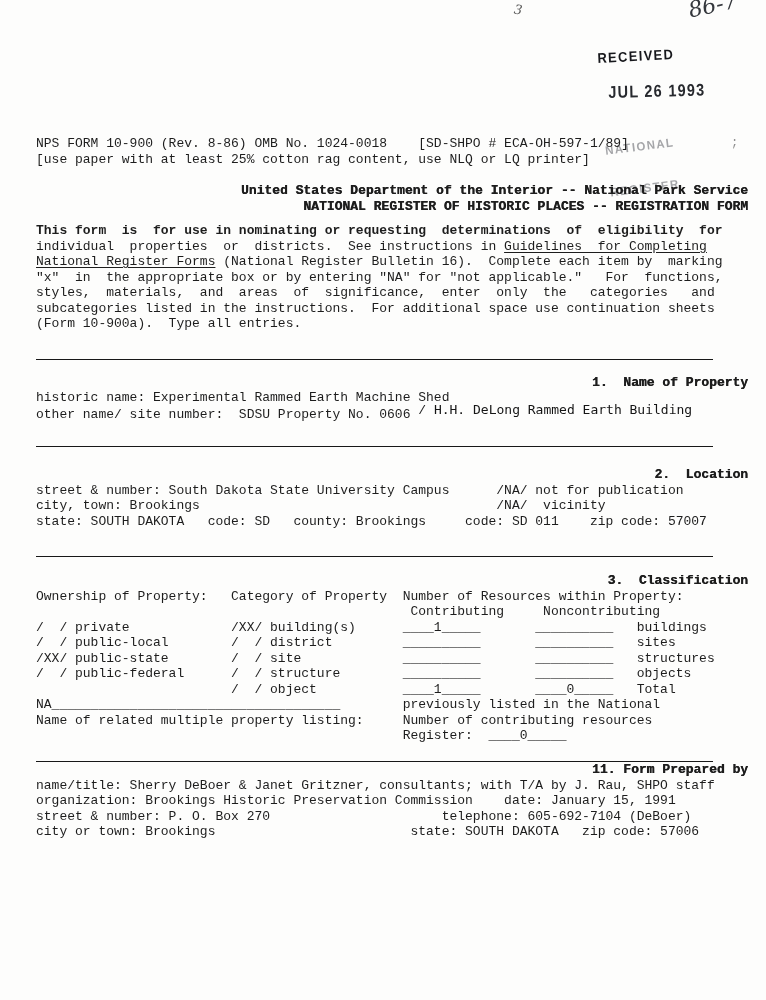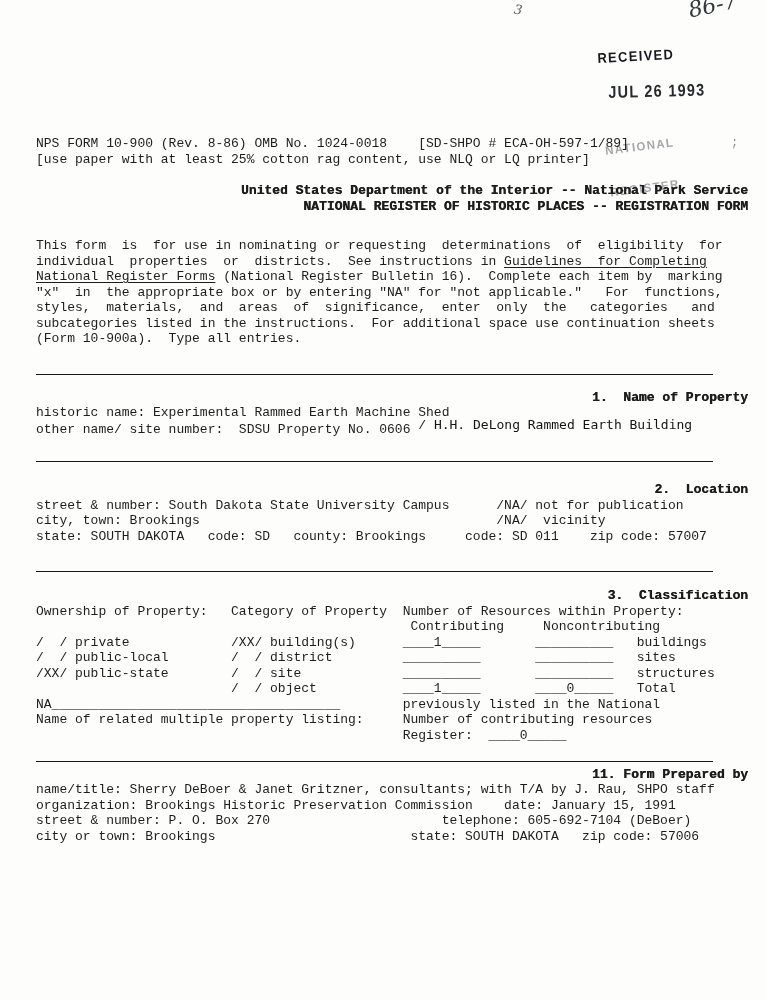--- a/index.html
+++ b/index.html
@@ -11,29 +11,29 @@
     font-family:"Liberation Mono","DejaVu Sans Mono",monospace;
     color:#1d1d1d;
   }
   .doc { position:absolute; left:36px; top:136px; width:712px; }
   .ln { font-size:13px; line-height:15.5px; white-space:pre; }
   .b  { font-weight:bold; text-shadow:0.4px 0 currentColor;text-align:right; }
   .u  { text-decoration:underline; text-underline-offset:2px; }
   .rule { border-top:1.5px solid #181818; width:677px; }
 
   .mt-dept { margin-top:16px; }
-  .mt-para { margin-top:24px; }
+  .mt-para { margin-top:9px;font-weight:bold; }
   .r1 { margin-top:27px; }
   .mt-s1 { margin-top:15px; }
   .r2 { margin-top:24px; }
   .mt-s2 { margin-top:20px; }
   .r3 { margin-top:27px; }
   .mt-s3 { margin-top:16px; }
   .r4 { margin-top:17.5px; }
-  .mt-s11 { margin-top:5px; }
+  .mt-s11 { }
 
   .raised { position:relative; top:-4px; }
   .added  { font-family:"DejaVu Sans Mono",monospace; font-size:13px; color:#151515; }
 
   .stamp { position:absolute; white-space:pre; }
   .scribble {
     left:686px; top:-2px; font-family:"DejaVu Serif",serif; font-style:italic;
     font-size:22px; color:#34373c; transform:rotate(-12deg); transform-origin:left top;
   }
   .pagemark {
@@ -102,20 +102,21 @@
     <div class="ln">state: SOUTH DAKOTA   code: SD   county: Brookings     code: SD 011    zip code: 57007</div>
 
     <div class="rule r3"></div>
 
     <div class="ln b mt-s3">3.  Classification</div>
     <div class="ln">Ownership of Property:   Category of Property  Number of Resources within Property:</div>
     <div class="ln">                                                Contributing     Noncontributing</div>
     <div class="ln">/  / private             /XX/ building(s)      ____1_____       __________   buildings</div>
     <div class="ln">/  / public-local        /  / district         __________       __________   sites</div>
     <div class="ln">/XX/ public-state        /  / site             __________       __________   structures</div>
+    <div class="ln">/  / public-federal      /  / structure        __________       __________   objects</div>
     <div class="ln">                         /  / object           ____1_____       ____0_____   Total</div>
     <div class="ln">NA_____________________________________        previously listed in the National</div>
     <div class="ln">Name of related multiple property listing:     Number of contributing resources</div>
     <div class="ln">                                               Register:  ____0_____</div>
 
     <div class="rule r4"></div>
 
     <div class="ln b mt-s11">11. Form Prepared by</div>
     <div class="ln">name/title: Sherry DeBoer &amp; Janet Gritzner, consultants; with T/A by J. Rau, SHPO staff</div>
     <div class="ln">organization: Brookings Historic Preservation Commission    date: January 15, 1991</div>

